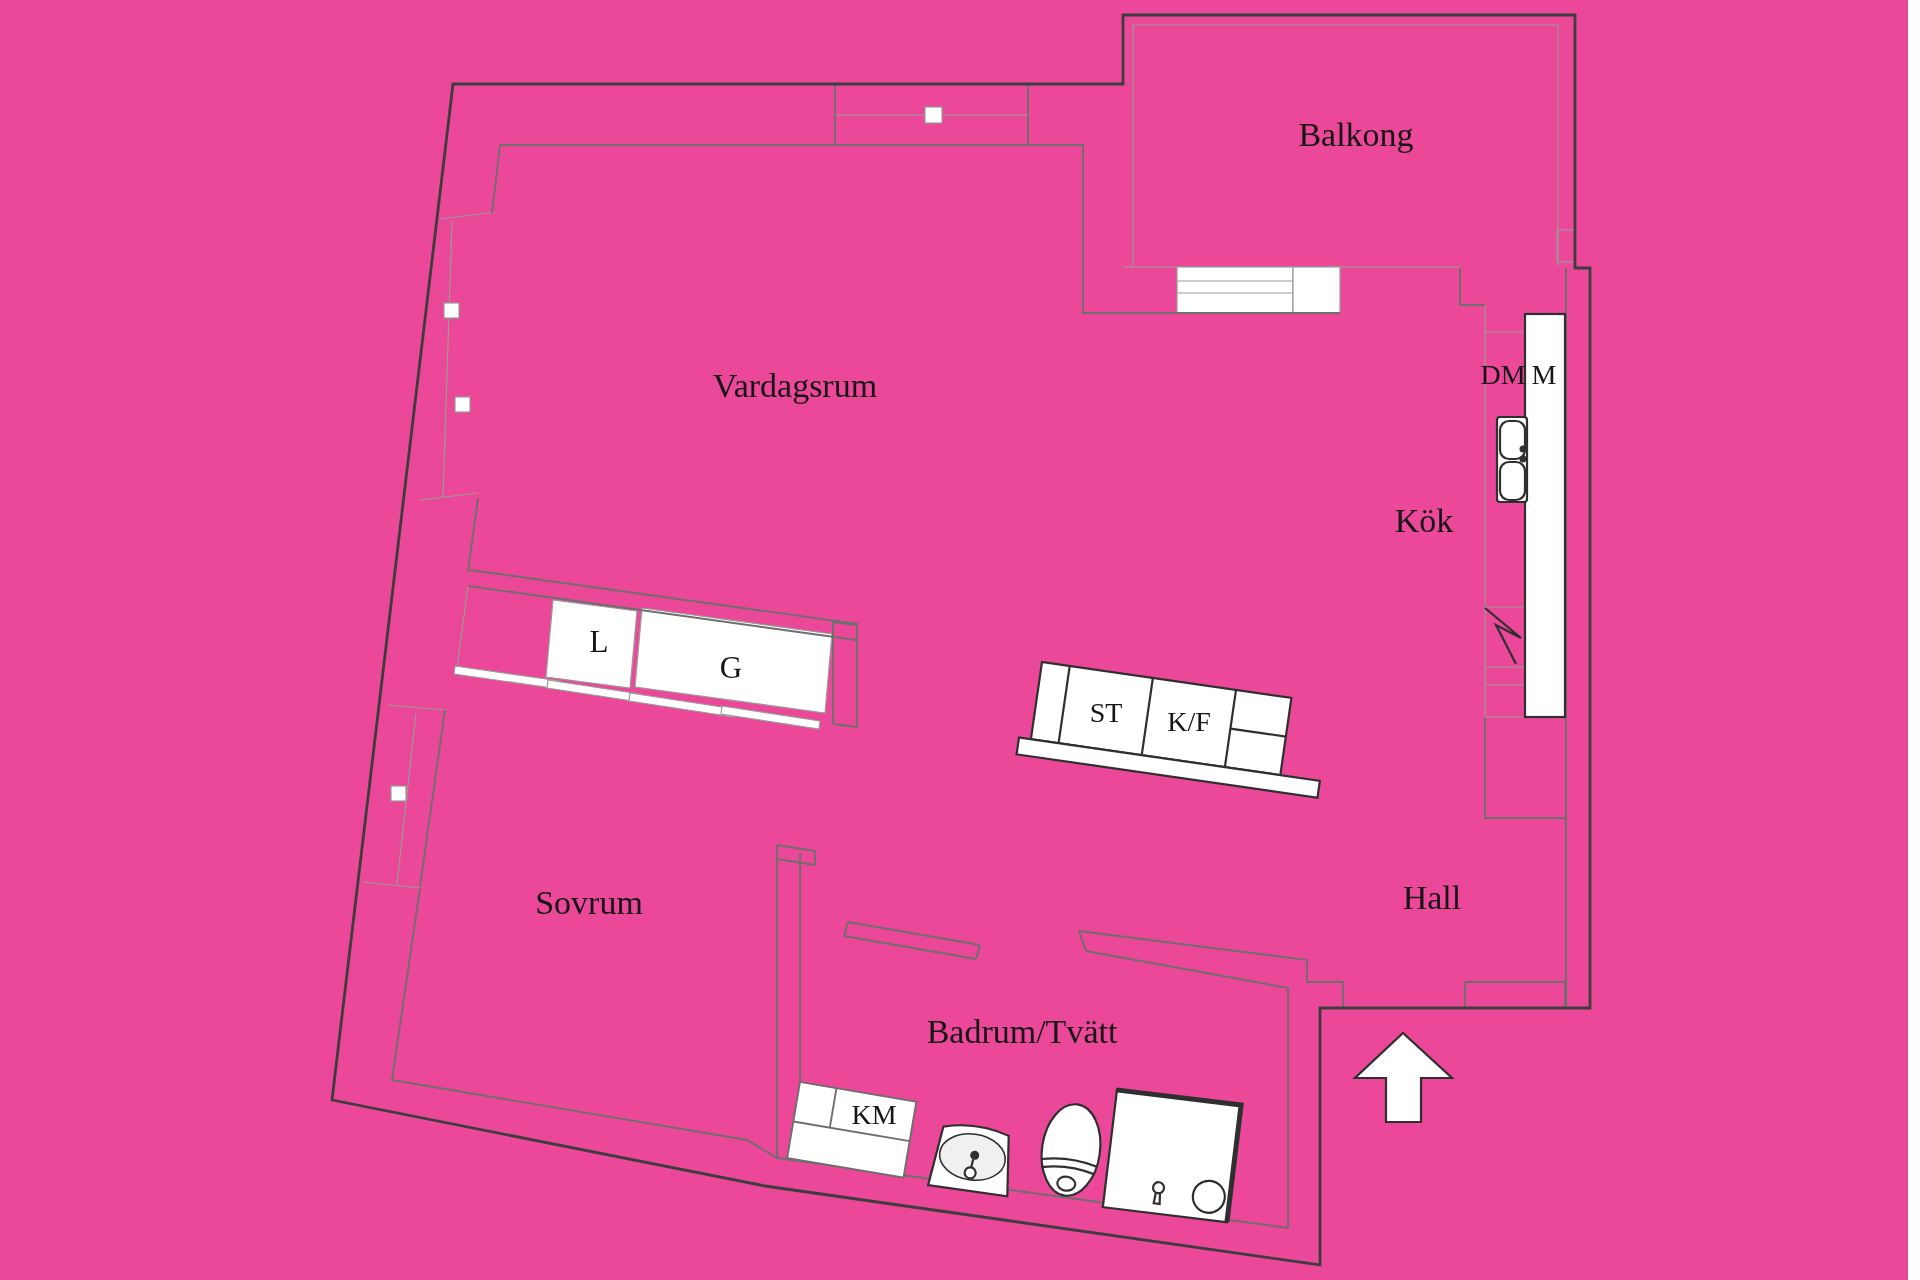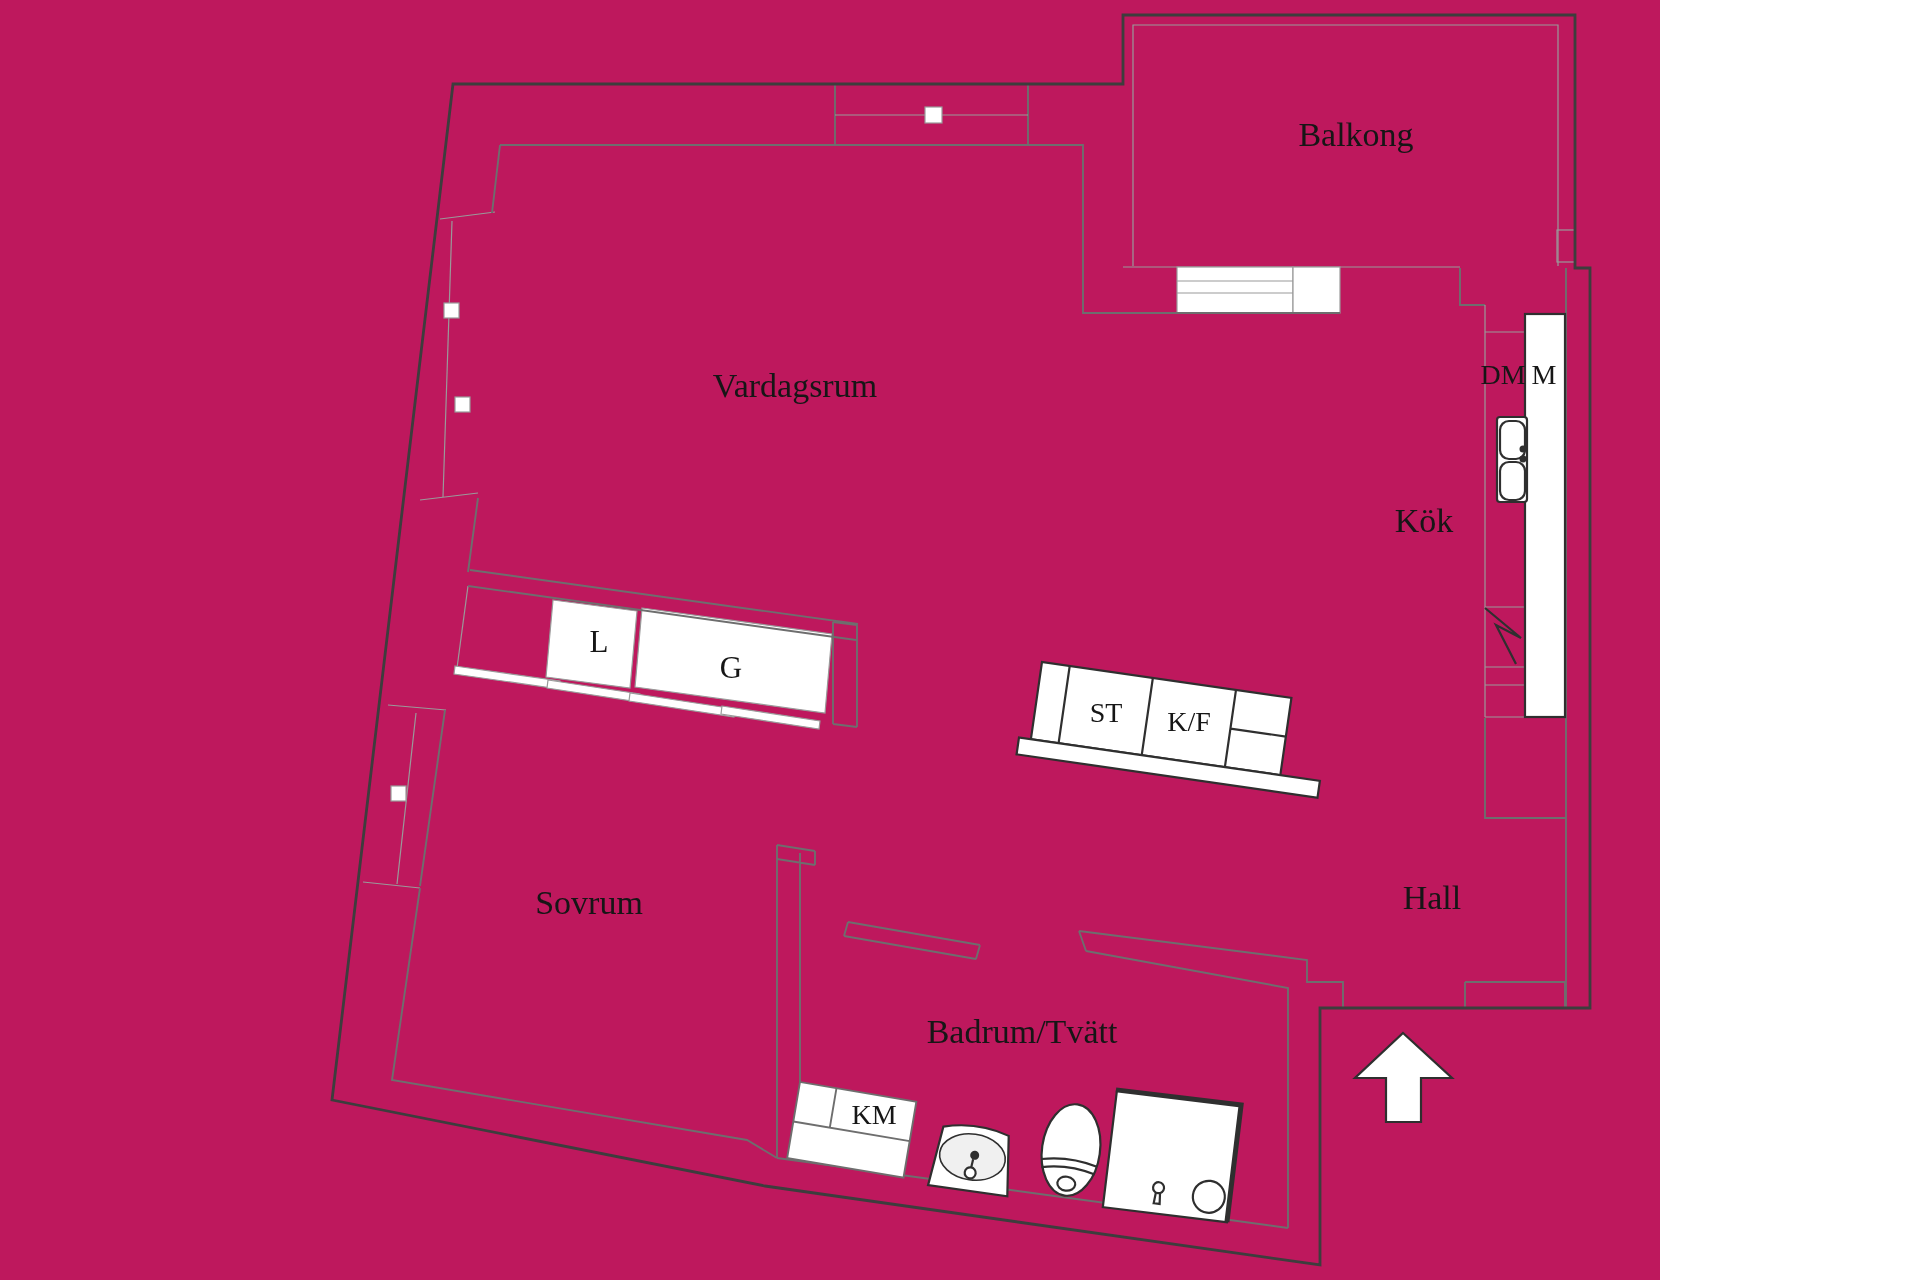--- a/index.html
+++ b/index.html
@@ -1,16 +1,16 @@
 <!DOCTYPE html>
 <html><head>
 <meta charset="utf-8">
 <style>
   html,body{margin:0;padding:0;background:#ffffff;}
-  .stage{position:relative;width:1660px;height:1280px;background:#be185d;overflow:hidden;
+  .stage{position:relative;width:1908px;height:1280px;background:#ec4899;overflow:hidden;
          font-family:"Liberation Serif","DejaVu Serif",serif;}
   svg{display:block;width:1920px;height:1280px;}
   
   .w{stroke:#3d3d3d;stroke-width:2.8;fill:none;stroke-linejoin:miter;}
   .m{stroke:#6e6e6e;stroke-width:1.9;fill:none;}
   .l{stroke:#9a9a9a;stroke-width:1.2;fill:none;}
   .f{stroke:#2f2f2f;stroke-width:2.2;fill:none;}
   .f5{stroke:#2f2f2f;stroke-width:5;fill:none;}
   .fw{stroke:#2f2f2f;stroke-width:2.2;fill:#ffffff;}
   .lw{stroke:#9a9a9a;stroke-width:1.2;fill:#ffffff;}

